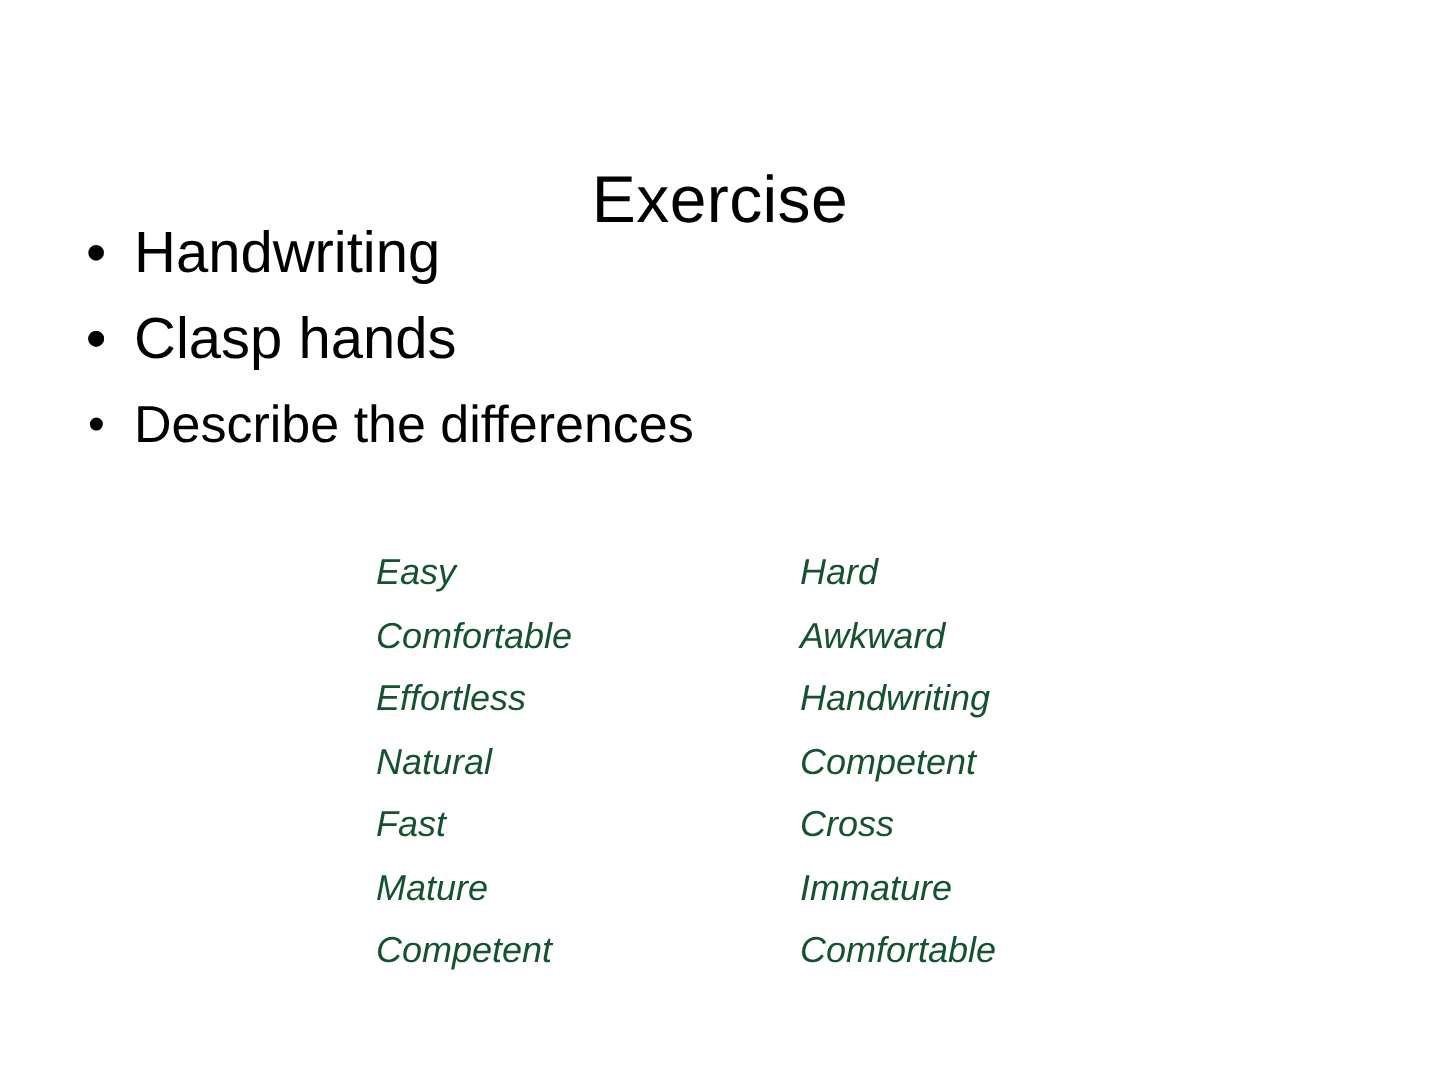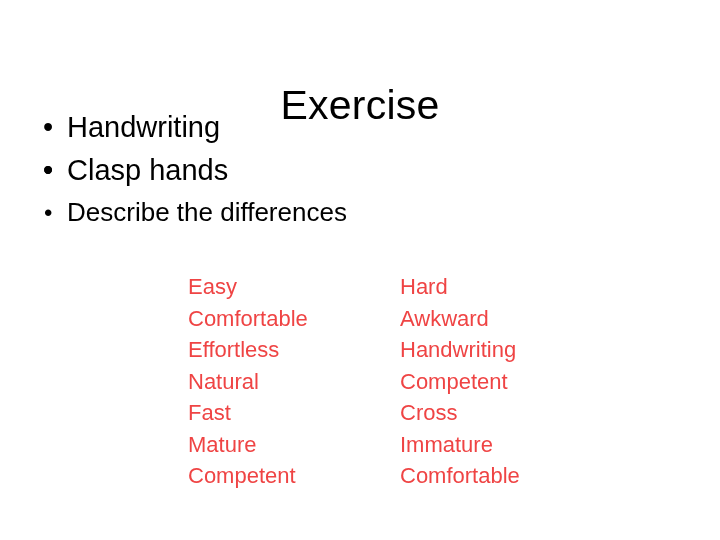--- a/index.html
+++ b/index.html
@@ -23,21 +23,21 @@
     background: #ffffff;
   }
 
   
   .slide-title {
     position: absolute;
     left: 0;
     top: 54px;
     width: 720px;
     text-align: center;
-    font-size: 41px;
+    font-size: 33px;
     line-height: 48px;
     font-weight: normal;
     letter-spacing: 0.2px;
     color: #000000;
     white-space: nowrap;
   }
 
   
   .bullet-list {
     position: absolute;
@@ -79,27 +79,28 @@
   }
 
   
   .pair-table {
     position: absolute;
     left: 188px;
     top: 271px;
     border-collapse: collapse;
   }
   .pair-table td {
-    font-size: 22px;
+    font-size: 18px;
     line-height: 31.5px;
     height: 31.5px;
     padding: 0;
     vertical-align: top;
     white-space: nowrap;
-    color: #ef4444;
+    color: #14532d;
+    font-style: italic;
   }
   .pair-table td.col-left {
     width: 212px;
     padding-right: 0;
   }
   .pair-table td.col-right {
     width: 200px;
   }
 </style>
 </head>

